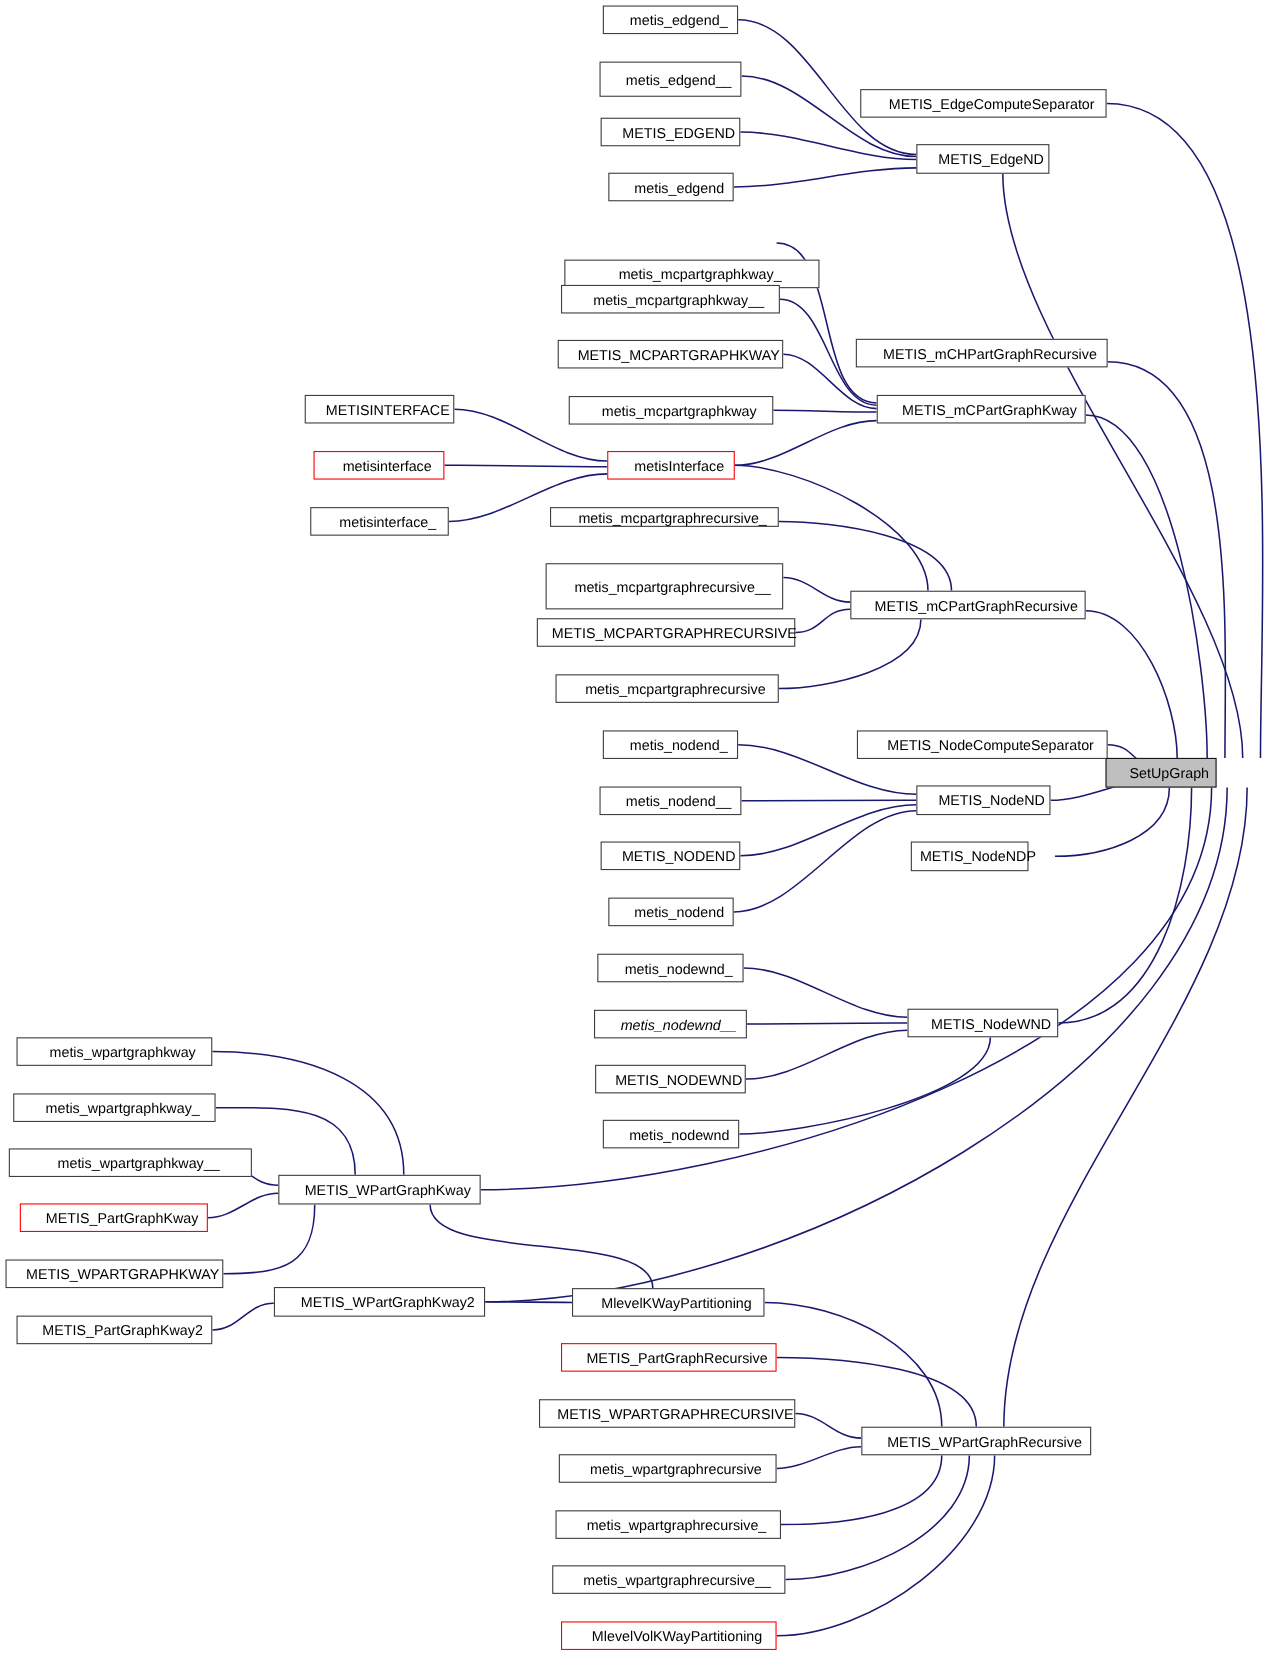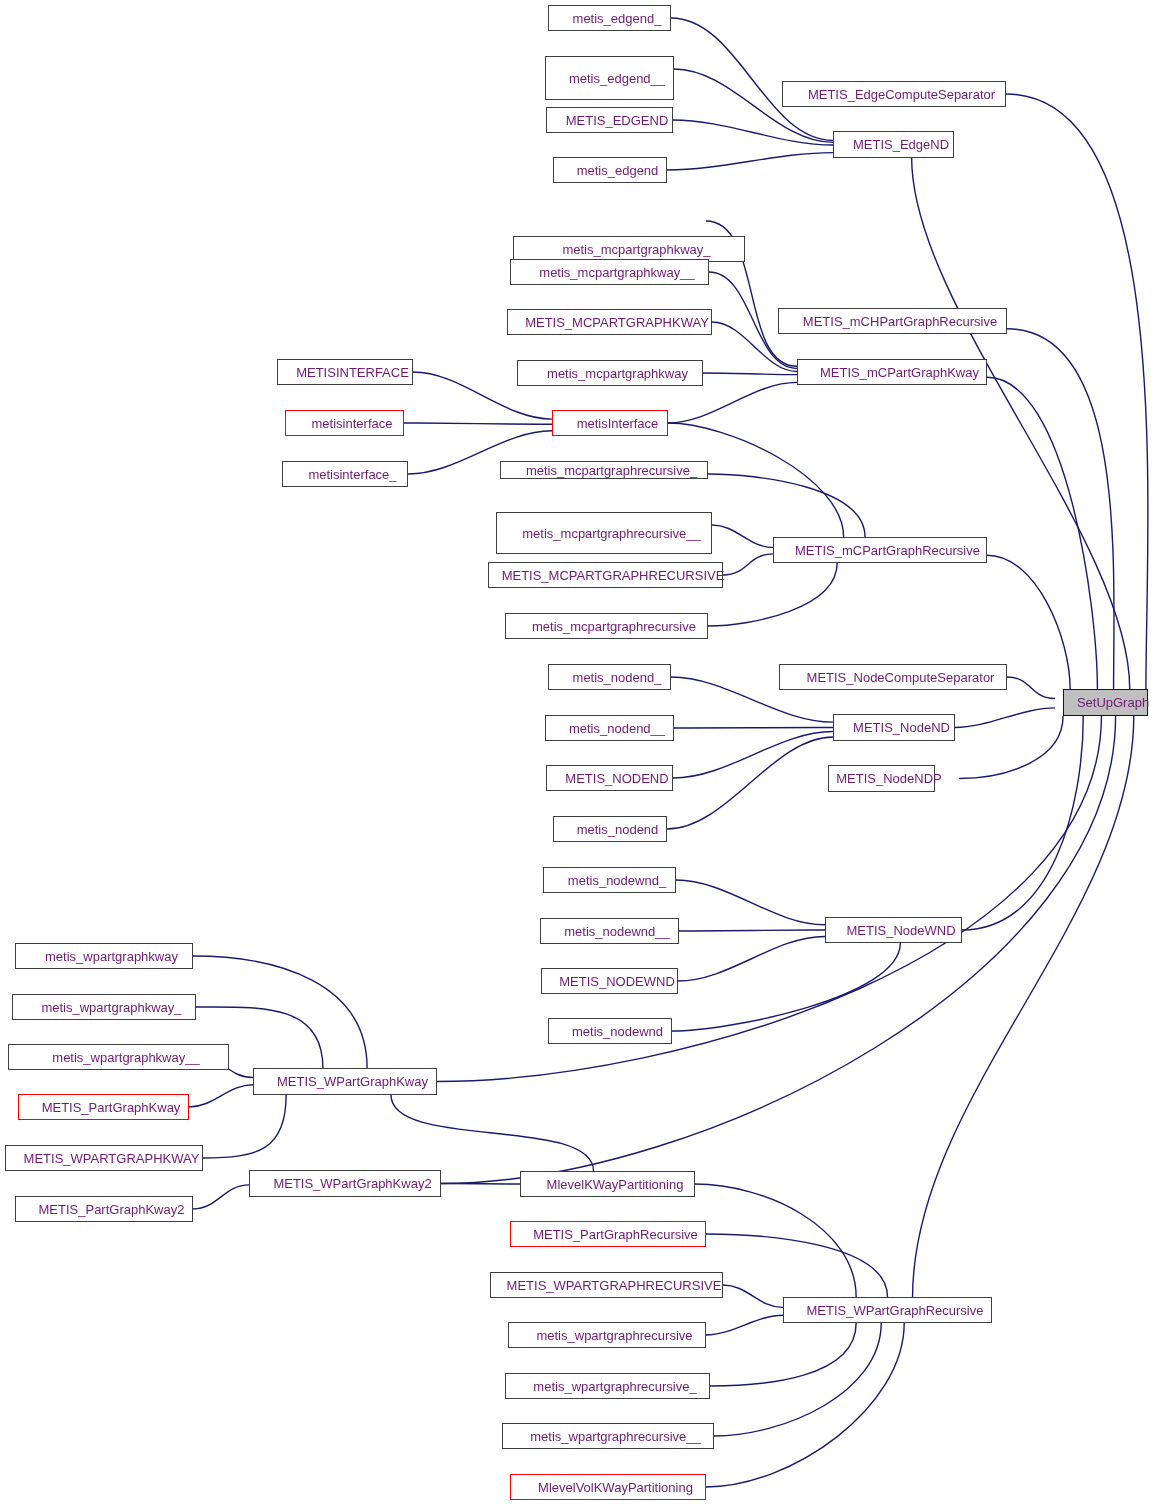--- a/index.html
+++ b/index.html
@@ -10,21 +10,21 @@
     overflow:hidden;
     font-family:"Liberation Sans", sans-serif;
   }
   .edges{position:absolute;left:0;top:0;width:100%;height:100%;}
   .edges path{fill:none;stroke-width:1.4px;}
   .node{
     position:absolute;
     box-sizing:border-box;
     background:#ffffff;
     border:1.6px solid #3e3e3e;
-    color:#701a75;
+    color:#000000;
     font-size:13px;
     line-height:1;
     display:flex;
     align-items:center;
     justify-content:center;
     white-space:nowrap;
     cursor:pointer;
     padding-left:15px;
   }
   .node.red{border-color:#ff0000;}
@@ -90,21 +90,21 @@
         <path d="M955,727.5 C988.9675662295012,727.5 1021.0324337704988,707.9 1055,707.9" stroke="#191970" marker-end="url(#arrow)"></path>
         <path d="M959,778.5 C1004,778.5 1063.08,761 1063.08,716" stroke="#191970" marker-end="url(#arrow)"></path>
         <path d="M962,930 C1052,930 1083.28,806 1083.28,716" stroke="#191970" marker-end="url(#arrow)"></path>
         <path d="M437,1081.5 C677,1081.5 1101.46,956 1101.46,716" stroke="#191970" marker-end="url(#arrow)"></path>
         <path d="M441,1183.5 C701,1183.5 1115.6,976 1115.6,716" stroke="#191970" marker-end="url(#arrow)"></path>
         <path d="M912.58,1297 C912.58,1097 1133.78,916 1133.78,716" stroke="#191970" marker-end="url(#arrow)"></path>
       </g>
   </svg>
   <div id="node-layer">
       <div class="node" style="left: 548px; top: 5px; width: 123px; height: 26px;">metis_edgend_</div>
-      <div class="node" style="left: 545px; top: 56px; width: 129px; height: 44px;">metis_edgend__</div>
+      <div class="node" style="left: 545px; top: 56px; width: 129px; height: 32px;">metis_edgend__</div>
       <div class="node" style="left: 546px; top: 107px; width: 127px; height: 26px;">METIS_EDGEND</div>
       <div class="node" style="left: 553px; top: 157px; width: 114px; height: 26px;">metis_edgend</div>
       <div class="node" style="left: 782px; top: 81px; width: 224px; height: 26px;">METIS_EdgeComputeSeparator</div>
       <div class="node" style="left: 833px; top: 131px; width: 121px; height: 27px;">METIS_EdgeND</div>
       <div class="node" style="left: 513px; top: 208px; width: 232px; height: 26px; margin-top: 28px;">metis_mcpartgraphkway_</div>
       <div class="node" style="left: 510px; top: 259px; width: 199px; height: 26px;">metis_mcpartgraphkway__</div>
       <div class="node" style="left: 507px; top: 309px; width: 205px; height: 26px;">METIS_MCPARTGRAPHKWAY</div>
       <div class="node" style="left: 517px; top: 360px; width: 186px; height: 26px;">metis_mcpartgraphkway</div>
       <div class="node" style="left: 778px; top: 308px; width: 229px; height: 26px;">METIS_mCHPartGraphRecursive</div>
       <div class="node" style="left: 797px; top: 359px; width: 190px; height: 26px;">METIS_mCPartGraphKway</div>
@@ -118,35 +118,35 @@
       <div class="node" style="left: 505px; top: 613px; width: 203px; height: 26px;">metis_mcpartgraphrecursive</div>
       <div class="node" style="left: 773px; top: 537px; width: 214px; height: 26px;">METIS_mCPartGraphRecursive</div>
       <div class="node" style="left: 548px; top: 664px; width: 123px; height: 26px;">metis_nodend_</div>
       <div class="node" style="left: 545px; top: 715px; width: 129px; height: 26px;">metis_nodend__</div>
       <div class="node" style="left: 546px; top: 765px; width: 127px; height: 26px;">METIS_NODEND</div>
       <div class="node" style="left: 553px; top: 816px; width: 114px; height: 26px;">metis_nodend</div>
       <div class="node" style="left: 779px; top: 664px; width: 228px; height: 26px;">METIS_NodeComputeSeparator</div>
       <div class="node" style="left: 833px; top: 714px; width: 122px; height: 27px;">METIS_NodeND</div>
       <div class="node" style="left: 828px; top: 765px; width: 107px; height: 27px;">METIS_NodeNDP</div>
       <div class="node" style="left: 543px; top: 867px; width: 133px; height: 26px;">metis_nodewnd_</div>
-      <div class="node" style="left: 540px; top: 918px; width: 139px; height: 26px;">metis_nodewnd__</div>
+      <div class="node" style="left: 540px; top: 918px; width: 139px; height: 26px; font-style: italic;">metis_nodewnd__</div>
       <div class="node" style="left: 541px; top: 968px; width: 137px; height: 26px;">METIS_NODEWND</div>
       <div class="node" style="left: 548px; top: 1018px; width: 124px; height: 26px;">metis_nodewnd</div>
       <div class="node" style="left: 825px; top: 917px; width: 137px; height: 26px;">METIS_NodeWND</div>
       <div class="node" style="left: 15px; top: 943px; width: 178px; height: 26px;">metis_wpartgraphkway</div>
       <div class="node" style="left: 12px; top: 994px; width: 184px; height: 26px;">metis_wpartgraphkway_</div>
       <div class="node" style="left: 8px; top: 1044px; width: 221px; height: 26px;">metis_wpartgraphkway__</div>
       <div class="node red" style="left: 18px; top: 1094px; width: 171px; height: 26px;">METIS_PartGraphKway</div>
       <div class="node" style="left: 5px; top: 1145px; width: 198px; height: 26px;">METIS_WPARTGRAPHKWAY</div>
       <div class="node" style="left: 15px; top: 1196px; width: 178px; height: 26px;">METIS_PartGraphKway2</div>
       <div class="node" style="left: 253px; top: 1068px; width: 184px; height: 27px;">METIS_WPartGraphKway</div>
       <div class="node" style="left: 249px; top: 1170px; width: 192px; height: 27px;">METIS_WPartGraphKway2</div>
       <div class="node" style="left: 520px; top: 1171px; width: 175px; height: 26px;">MlevelKWayPartitioning</div>
       <div class="node red" style="left: 510px; top: 1221px; width: 196px; height: 26px;">METIS_PartGraphRecursive</div>
       <div class="node" style="left: 490px; top: 1272px; width: 233px; height: 26px;">METIS_WPARTGRAPHRECURSIVE</div>
       <div class="node" style="left: 508px; top: 1322px; width: 198px; height: 26px;">metis_wpartgraphrecursive</div>
       <div class="node" style="left: 505px; top: 1373px; width: 205px; height: 26px;">metis_wpartgraphrecursive_</div>
       <div class="node" style="left: 502px; top: 1423px; width: 212px; height: 26px;">metis_wpartgraphrecursive__</div>
       <div class="node red" style="left: 510px; top: 1474px; width: 196px; height: 26px;">MlevelVolKWayPartitioning</div>
       <div class="node" style="left: 783px; top: 1297px; width: 209px; height: 26px;">METIS_WPartGraphRecursive</div>
-      <div class="node focus" style="left: 1063px; top: 689px; width: 85px; height: 27px;">SetUpGraph</div>
+      <div class="node focus" style="left: 1005px; top: 689px; width: 101px; height: 27px;">SetUpGraph</div>
     </div>
 </div>
 
 </body></html>

